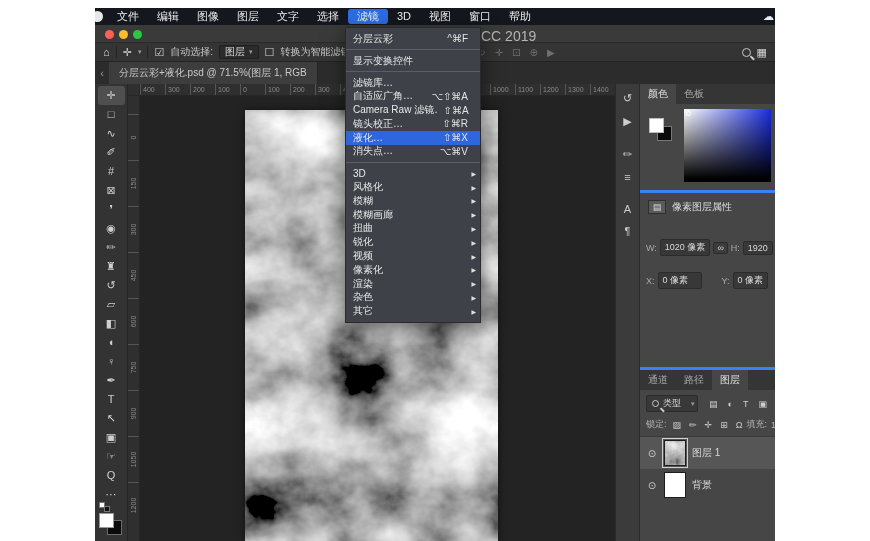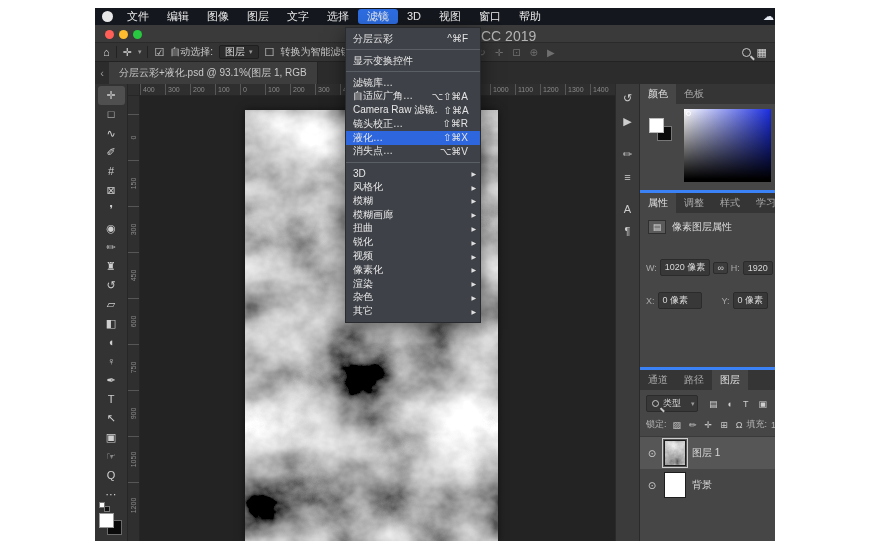--- a/index.html
+++ b/index.html
@@ -1,20 +1,20 @@
 <!DOCTYPE html>
 <html><head>
 <meta charset="utf-8">
 <style>
 *{margin:0;padding:0;box-sizing:border-box}
 html,body{width:870px;height:541px;background:#fff;overflow:hidden;
   font-family:"Liberation Sans","DejaVu Sans",sans-serif}
 #ps{position:absolute;left:95px;top:8px;width:680px;height:533px;background:#323232;overflow:hidden}
 
-.menubar{position:absolute;left:0;top:0;width:680px;height:17px;background:#14171d;display:flex;align-items:center;color:#ebebeb;font-size:11px;padding-left:12px;z-index:30}
+.menubar{position:absolute;left:0;top:0;width:680px;height:17px;background:#14171d;display:flex;align-items:center;color:#ebebeb;font-size:11px;padding-left:2px;z-index:30}
 .apple{width:11px;height:11px;background:#e8e8e8;border-radius:50%;margin-left:-5px;margin-right:5px;flex:0 0 auto}
 .mi{padding:1px 9px;border-radius:3px;white-space:nowrap;line-height:13px}
 .mi.active{background:#2d6ce0}
 .mb-cloud{margin-left:auto;margin-right:1px;font-size:11px;color:#e8edf5}
 
 .titlebar{position:absolute;left:0;top:17px;width:680px;height:18px;background:#3a3a3a;border-bottom:1px solid #2a2a2a}
 .tl{position:absolute;top:5px;width:9px;height:9px;border-radius:50%}
 .tl.r{left:10px;background:#ff5f57}.tl.y{left:24px;background:#febc2e}.tl.g{left:38px;background:#28c840}
 .wtitle{position:absolute;left:386px;top:3px;font-size:14px;color:#b4b4b4;white-space:nowrap}
 
@@ -170,21 +170,21 @@
 
         <span>▶</span>
       </span>
     <span class="mag" style="margin-left:auto"></span>
     <span class="ob-ic">▦</span>
   </div>
 
   <div class="tabbar">
     <span class="tab-scroll">‹</span>
     <div class="doctab">
-      <span>分层云彩+液化.psd @ 93.1%(图层 1, RGB</span>
+      <span>分层云彩+液化.psd @ 71.5%(图层 1, RGB</span>
     </div>
   </div>
 
   <div class="toolbar">
     <div style="display:flex;flex-direction:column;align-items:center">
 
         <div class="tool sel">
           <span class="tg">✛</span>
         </div>
 
@@ -385,39 +385,20 @@
       <div class="pbody">
         <span class="cfg"></span>
         <span class="cbg"></span>
         <div class="cgrad">
           <span class="pick"></span>
         </div>
       </div>
     </div>
 
     <div class="panel p-props">
-      <div class="ptabs">
-
-          <div class="ptab active">
-            <span>属性</span>
-          </div>
-
-          <div class="ptab">
-            <span>调整</span>
-          </div>
-
-          <div class="ptab">
-            <span>样式</span>
-          </div>
-
-          <div class="ptab">
-            <span>学习</span>
-          </div>
-
-        </div>
       <div class="pbody">
         <div class="prow1">
           <span class="thumb-ic">▤</span>
           <span>像素图层属性</span>
         </div>
         <div class="fieldrow" style="margin-top:14px">
           <span>W:</span>
           <span class="fbox">1020 像素</span>
           <span class="linkbox">∞</span>
           <span>H:</span>

